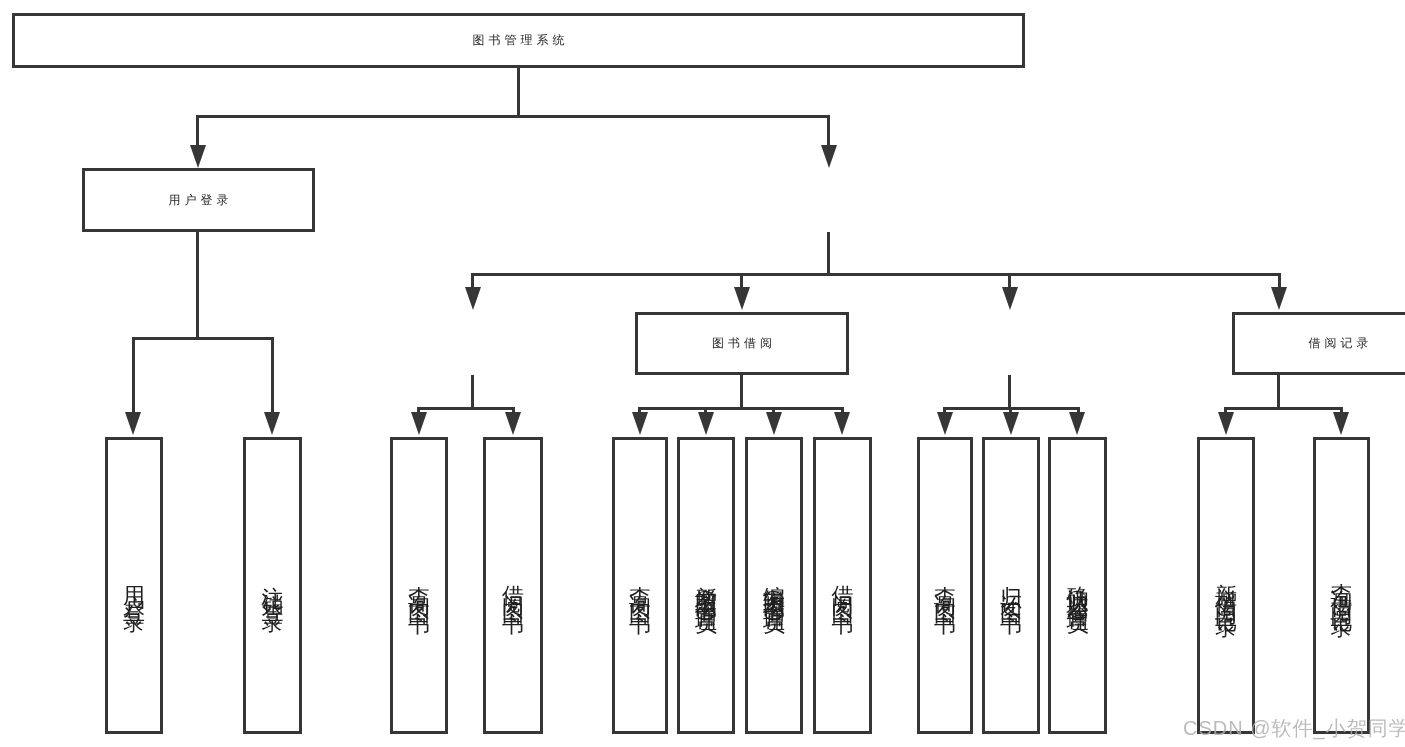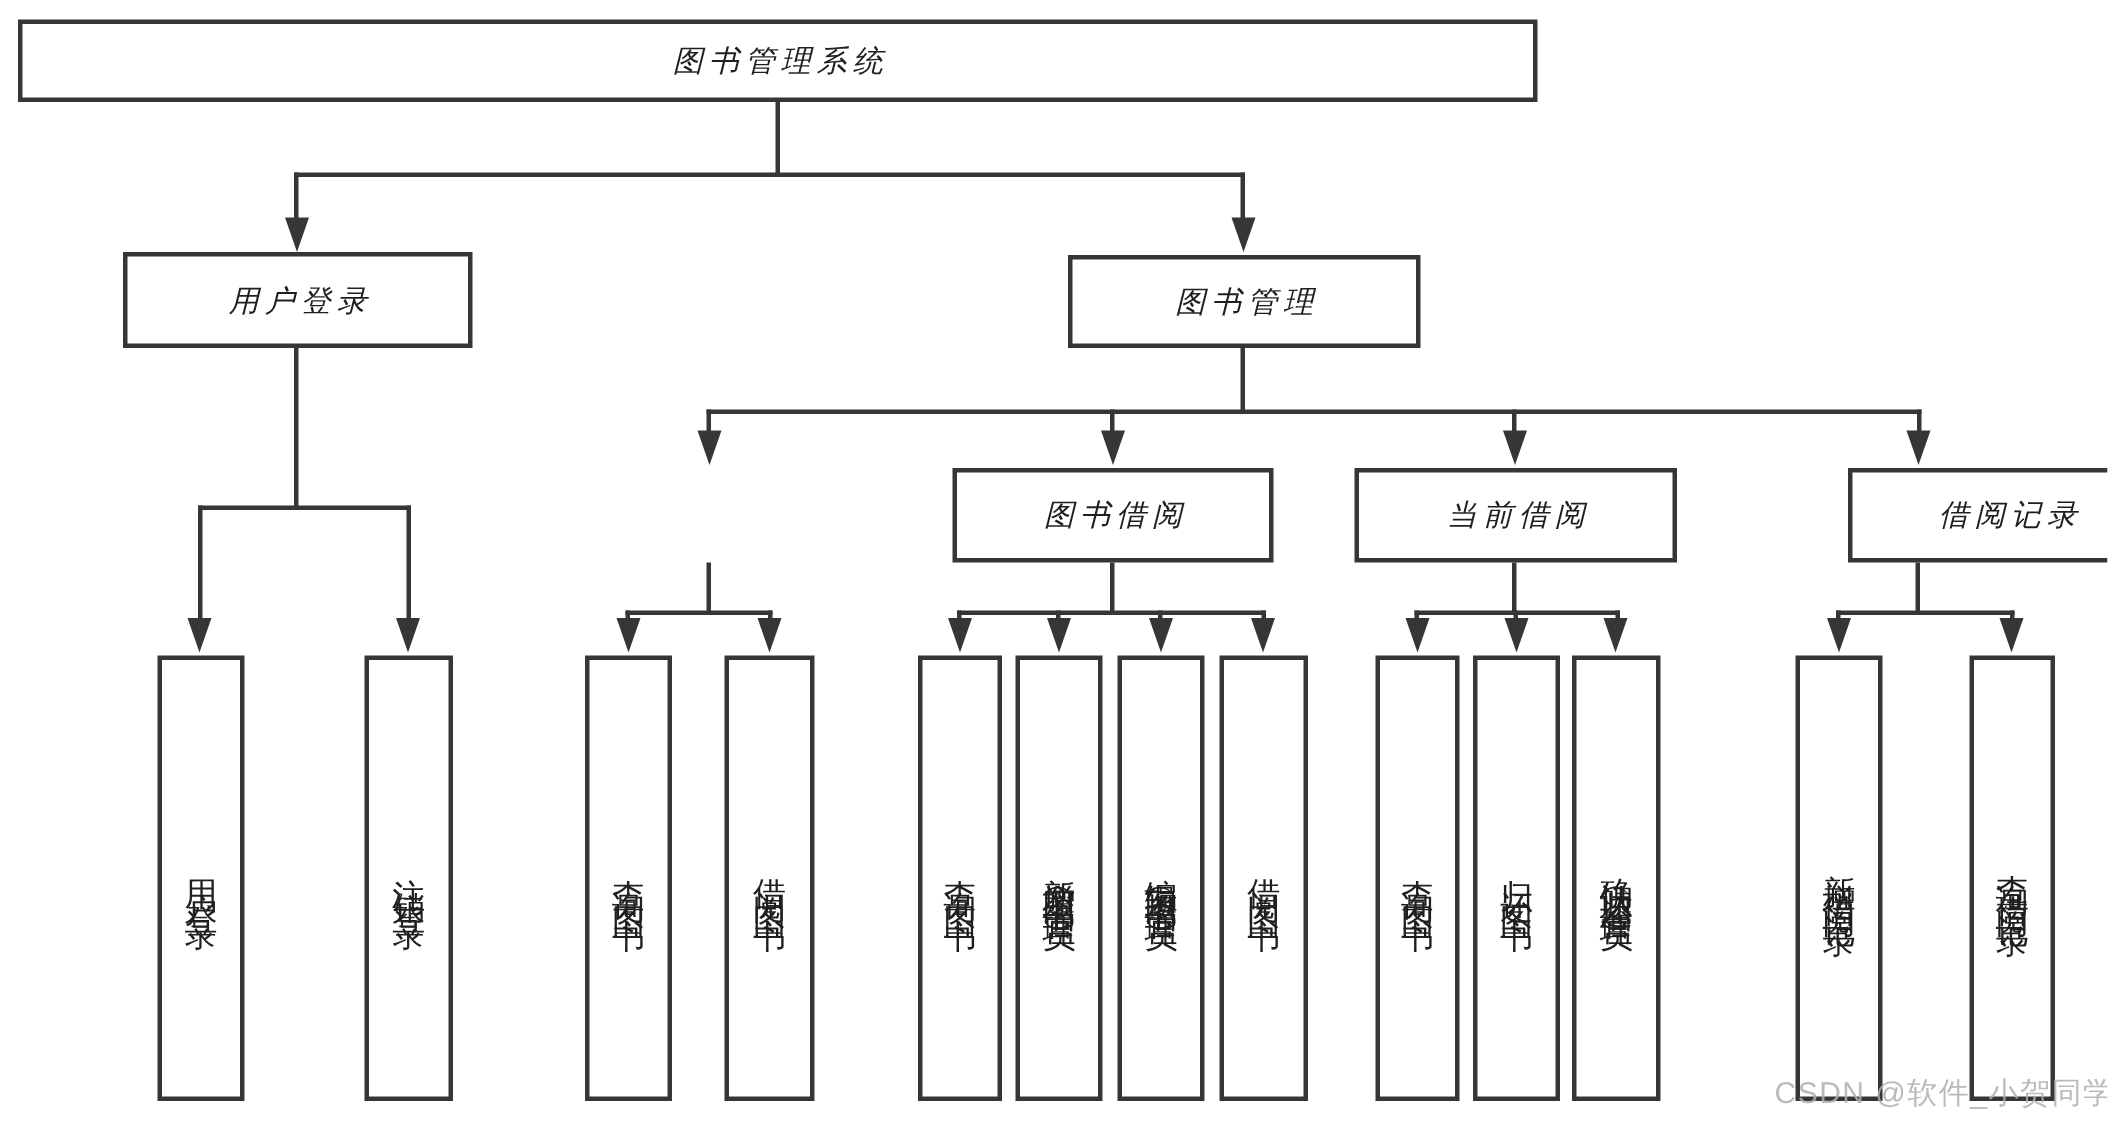--- a/index.html
+++ b/index.html
@@ -19,26 +19,25 @@
   }
   .node{
     position:absolute;
     border:3px solid var(--line);
     background:#fff;
     display:flex;
     align-items:center;
     justify-content:center;
   }
   .node.h .lbl{
-    font-size:20px;
+    font-size:12px;
     letter-spacing:4px;
     text-indent:4px;
     color:var(--text);
     white-space:nowrap;
-    font-style:italic;
   }
   .node.v .lbl{
     writing-mode:vertical-rl;
     font-size:22px;
     letter-spacing:9px;
     color:var(--text);
     line-height:1;
     white-space:nowrap;
   }
   .ln{position:absolute;background:var(--line);}
@@ -71,23 +70,20 @@
   <div class="ln" style="left:517px;top:68px;width:3px;height:50px"></div>
   <div class="ln" style="left:196px;top:115px;width:634px;height:3px"></div>
   <div class="ln" style="left:196px;top:115px;width:3px;height:31px"></div>
   <div class="arr" style="left:190px;top:145px"></div>
   <div class="ln" style="left:827px;top:115px;width:3px;height:31px"></div>
   <div class="arr" style="left:821px;top:145px"></div>
 
   <div class="node h" style="left:82px;top:168px;width:233px;height:64px">
     <span class="lbl">用户登录</span>
   </div>
-  <div class="node h" style="left:712px;top:170px;width:235px;height:62px">
-    <span class="lbl">图书管理</span>
-  </div>
 
   <div class="ln" style="left:196px;top:232px;width:3px;height:108px"></div>
   <div class="ln" style="left:132px;top:337px;width:142px;height:3px"></div>
   <div class="ln" style="left:132px;top:337px;width:3px;height:76px"></div>
   <div class="arr" style="left:125px;top:412px"></div>
   <div class="ln" style="left:271px;top:337px;width:3px;height:76px"></div>
   <div class="arr" style="left:264px;top:412px"></div>
 
   <div class="ln" style="left:827px;top:232px;width:3px;height:44px"></div>
   <div class="ln" style="left:471px;top:273px;width:810px;height:3px"></div>
@@ -95,23 +91,20 @@
   <div class="arr" style="left:465px;top:287px"></div>
   <div class="ln" style="left:740px;top:273px;width:3px;height:15px"></div>
   <div class="arr" style="left:734px;top:287px"></div>
   <div class="ln" style="left:1008px;top:273px;width:3px;height:15px"></div>
   <div class="arr" style="left:1002px;top:287px"></div>
   <div class="ln" style="left:1278px;top:273px;width:3px;height:15px"></div>
   <div class="arr" style="left:1271px;top:287px"></div>
 
   <div class="node h" style="left:635px;top:312px;width:214px;height:63px">
     <span class="lbl">图书借阅</span>
-  </div>
-  <div class="node h" style="left:903px;top:312px;width:215px;height:63px">
-    <span class="lbl">当前借阅</span>
   </div>
   <div class="node h" style="left:1232px;top:312px;width:213px;height:63px">
     <span class="lbl">借阅记录</span>
   </div>
 
   <div class="ln" style="left:471px;top:375px;width:3px;height:35px"></div>
   <div class="ln" style="left:417px;top:407px;width:98px;height:3px"></div>
   <div class="ln" style="left:417px;top:407px;width:3px;height:7px"></div>
   <div class="arr" style="left:411px;top:412px"></div>
   <div class="ln" style="left:512px;top:407px;width:3px;height:7px"></div>

